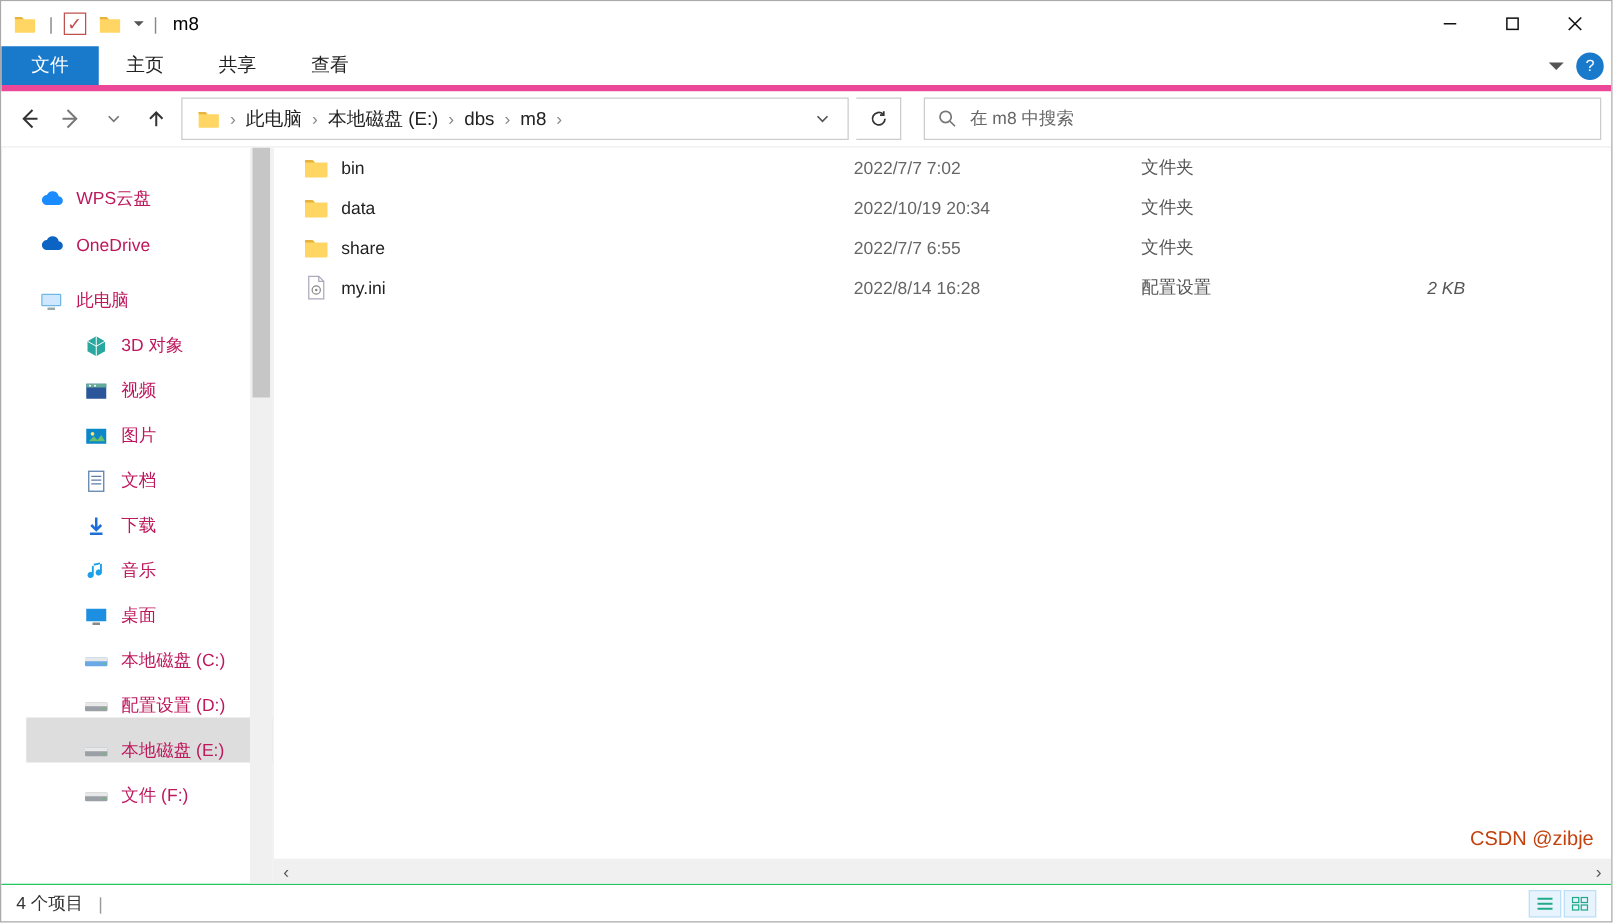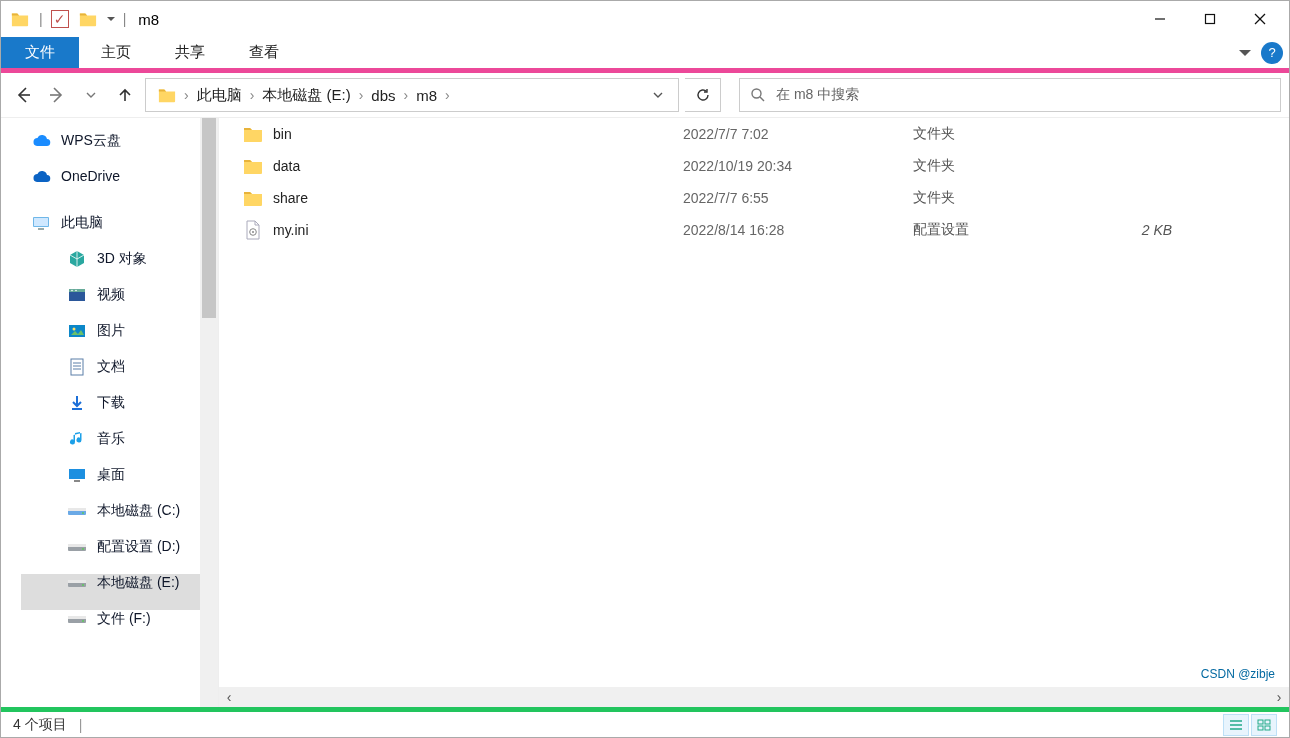--- a/index.html
+++ b/index.html
@@ -25,45 +25,45 @@
 .addr{flex:1;height:34px;border:1px solid #ccc;display:flex;align-items:center;padding:0 6px;max-width:680px;}
 .addr .crumb{padding:0 6px;color:#222;font-size:15px;}
 .sep{color:#888;padding:0 2px;}
 .addr .end-caret{margin-left:auto;padding-right:8px;}
 .refresh{width:36px;height:34px;border:1px solid #ccc;border-left:none;display:flex;align-items:center;justify-content:center;color:#333;}
 .search{flex:1;height:34px;border:1px solid #ccc;display:flex;align-items:center;padding:0 10px;color:#666;gap:10px;margin-left:12px;}
 .body{flex:1;display:flex;overflow:hidden;border-top:1px solid #eee;}
 .sidebar{width:218px;border-right:1px solid #eee;padding-top:14px;position:relative;}
 .sb-scroll{position:absolute;right:0;top:0;bottom:0;width:18px;background:#f0f0f0;}
 .sb-thumb{position:absolute;left:2px;right:2px;top:0;height:200px;background:#c6c6c6;}
-.sb-item{display:flex;align-items:flex-start;gap:10px;height:36px;padding-left:30px;color:#0f172a;font-size:15px;}
+.sb-item{display:flex;align-items:flex-end;gap:10px;height:36px;padding-left:30px;color:#be185d;font-size:15px;}
 .sb-item.indent{padding-left:46px;margin-left:20px;}
 .sb-item.selected{background:#ddd;}
 .sb-ico{width:20px;height:18px;display:flex;align-items:center;justify-content:center;}
 .content{flex:1;display:flex;flex-direction:column;position:relative;}
 .cols{height:36px;display:flex;align-items:center;padding-left:24px;color:#1b4f9c;font-size:15px;}
 .col-name{width:440px;display:flex;align-items:center;position:relative;}
 .col-sort{position:absolute;left:190px;top:-2px;width:0;height:0;border-left:5px solid transparent;border-right:5px solid transparent;border-bottom:5px solid #6a6a6a;}
 .col-date{width:230px;}
 .col-type{width:200px;}
 .col-size{width:100px;}
 .row{height:32px;display:flex;align-items:center;padding-left:24px;color:#222;font-size:15px;}
 .r-name{width:440px;display:flex;align-items:center;gap:10px;}
 .r-date{width:230px;color:#666;}
 .r-type{width:200px;color:#555;}
 .r-size{width:100px;text-align:center;padding-right:12px;color:#555;font-style:italic;}
 .fico{width:20px;height:18px;display:flex;align-items:center;justify-content:center;}
 .hscroll{position:absolute;bottom:0;left:0;right:0;height:20px;background:#f0f0f0;display:flex;align-items:center;}
 .hs-arrow{width:20px;height:20px;display:flex;align-items:center;justify-content:center;color:#555;}
 .hs-track{flex:1;height:20px;}
-.status{height:30px;display:flex;align-items:center;padding:0 12px;border-top:5px solid #22c55e;font-size:14px;color:#333;}
+.status{height:30px;display:flex;align-items:center;padding:0 12px;border-top:1px solid #22c55e;font-size:14px;color:#333;}
 .status .sep-v{color:#999;margin-left:12px;}
 .st-right{margin-left:auto;display:flex;gap:2px;}
 .st-btn{width:26px;height:22px;border:1px solid #bde0f7;background:#e8f4fd;display:flex;align-items:center;justify-content:center;}
-.watermark{position:absolute;right:14px;bottom:26px;font-size:12px;color:#0369a1;}
+.watermark{position:absolute;right:14px;bottom:26px;font-size:16px;color:#c2410c;}
 svg{display:block;}
 </style>
 </head>
 <body>
 
 <div class="titlebar">
   <span class="tb-ico folder-ico">
     <svg viewBox="0 0 20 18">
         <path d="M1 3h6l2 2h10v11a1 1 0 0 1-1 1H1z" fill="#ffd664"></path>
         <path d="M1 3h6l2 2H1z" fill="#e8b33a"></path>

